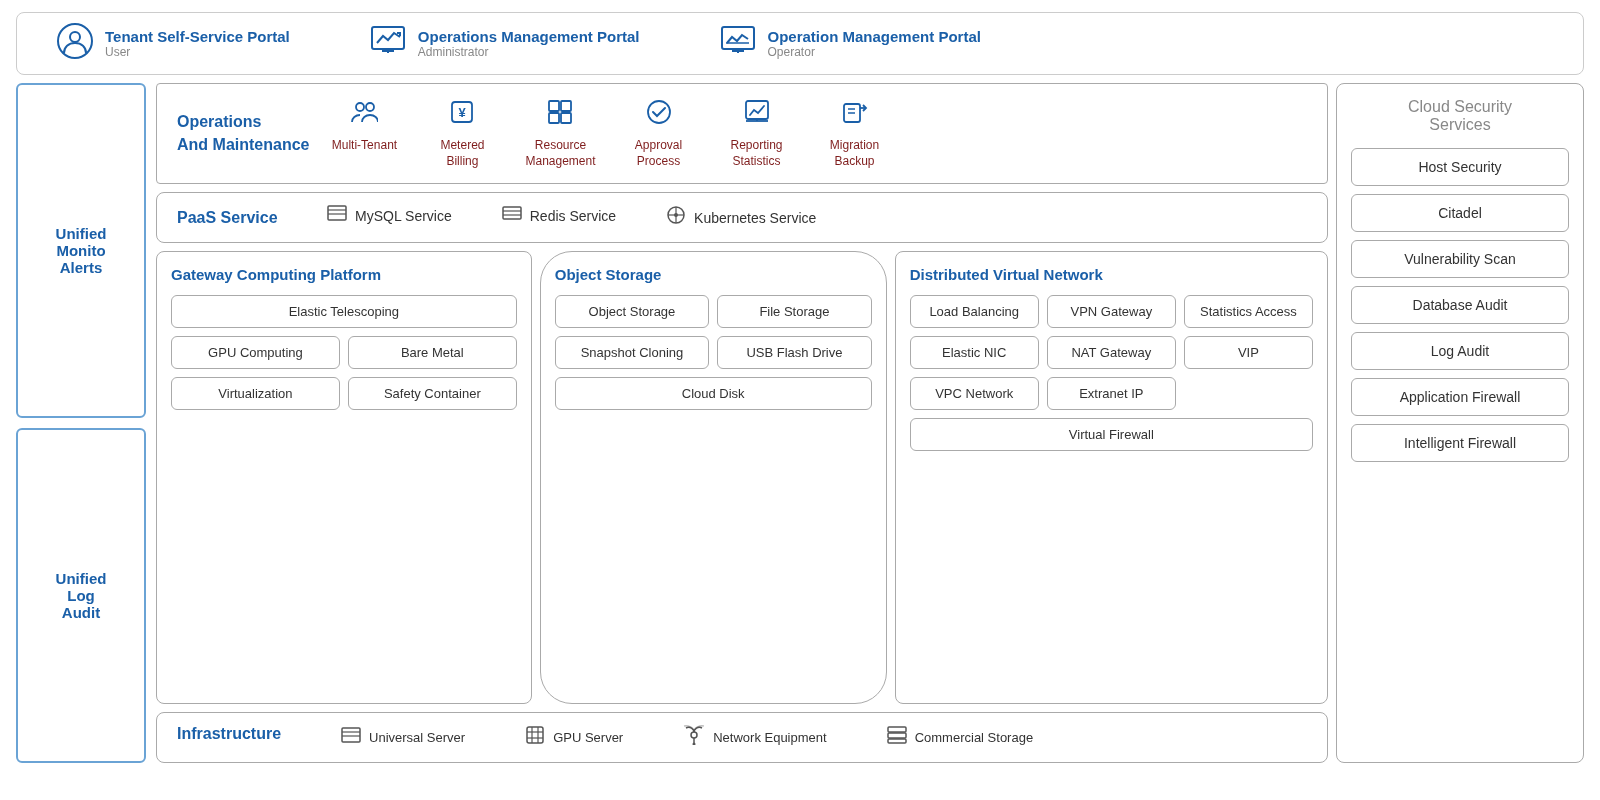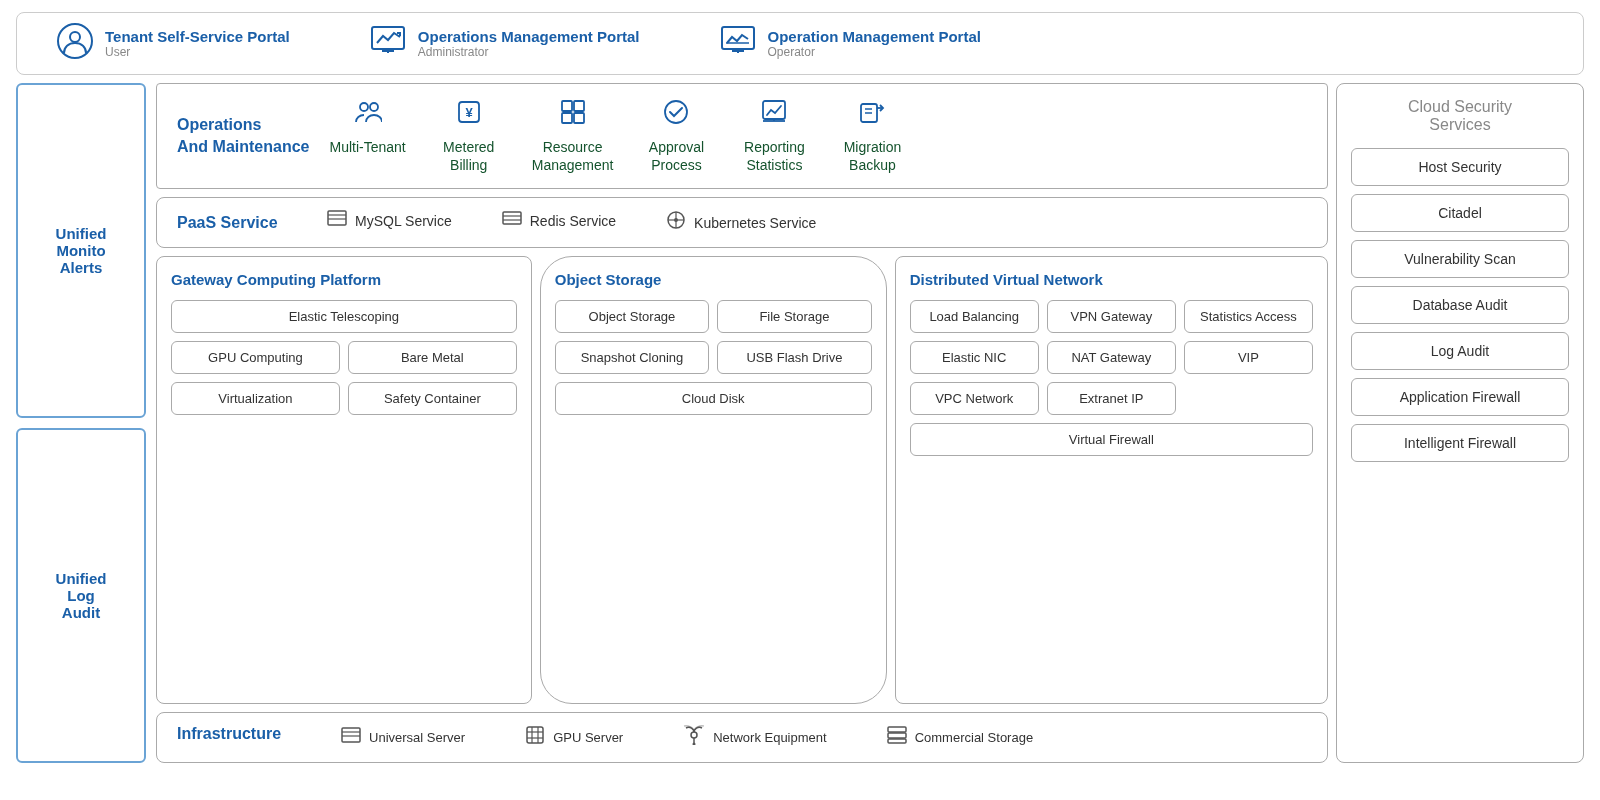--- a/index.html
+++ b/index.html
@@ -110,22 +110,22 @@
       align-items: center;
       gap: 6px;
       text-align: center;
       min-width: 70px;
     }
     .ops-item-icon {
       color: #1a5fa8;
       font-size: 24px;
     }
     .ops-item-label {
-      font-size: 14px;
-      color: #14532d;
+      font-size: 12px;
+      color: #7f1d1d;
       text-align: center;
       line-height: 1.3;
     }
 
     
     .paas-section {
       border: 1.5px solid #aaa;
       border-radius: 8px;
       padding: 12px 20px;
       display: flex;

